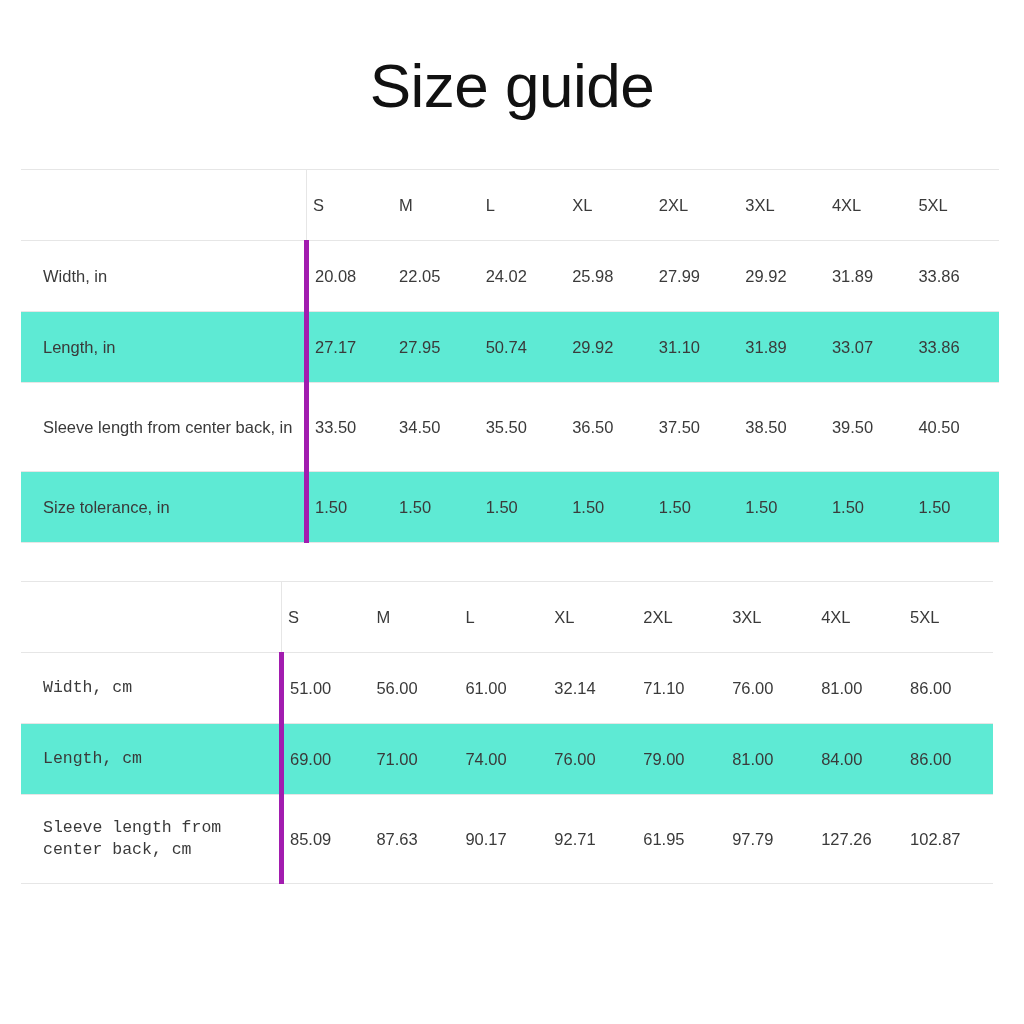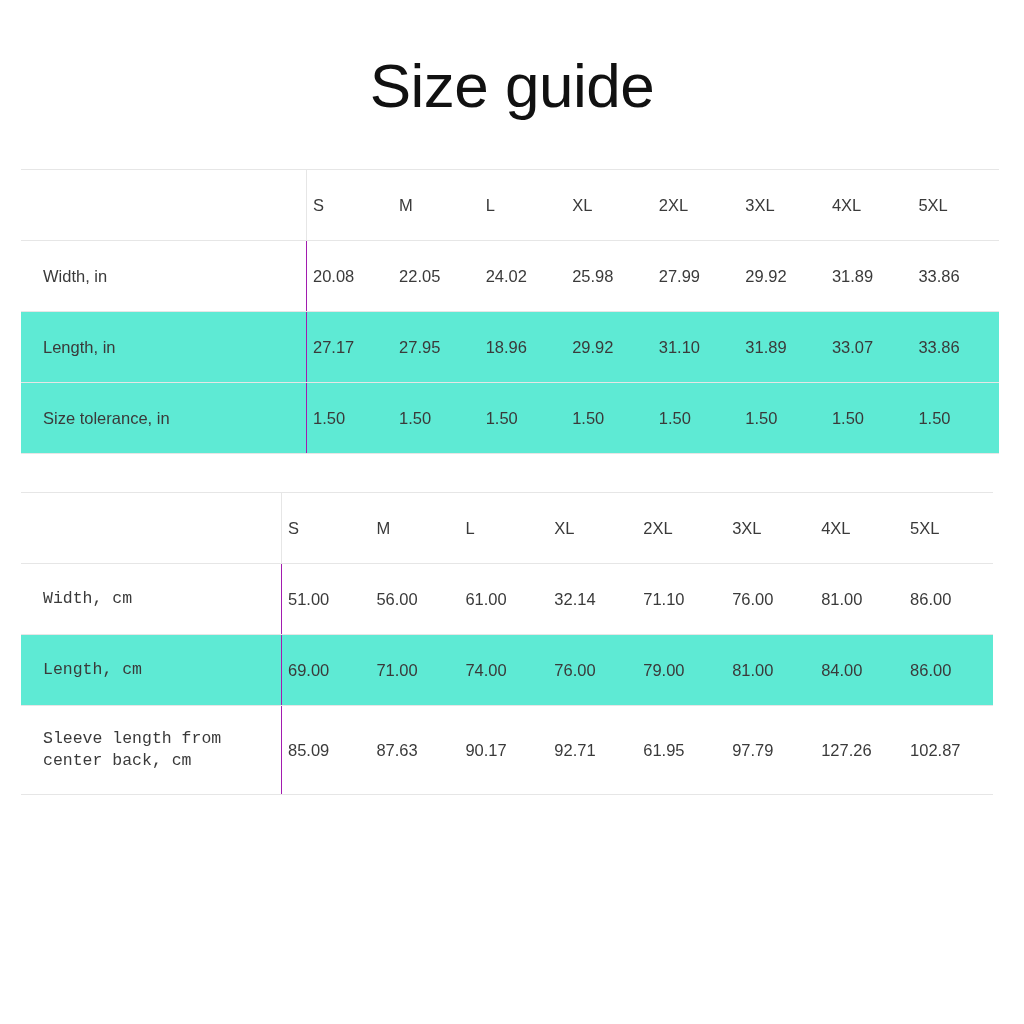--- a/index.html
+++ b/index.html
@@ -62,21 +62,21 @@
     padding: 0;
   }
   .hdr-row td {
     height: 70px;
     color: #3a3a3a;
     font-size: 16.5px;
   }
   .rowlabel {
     padding-left: 22px;
     padding-right: 10px;
-    border-right: 1px solid #a21caf;
+    border-right: 5px solid #a21caf;
     line-height: 1.35;
   }
   .valcell {
     padding-left: 6px;
   }
   .first .rowlabel { width: 253px; }
   .second .rowlabel { width: 228px; font-family: Liberation Mono, monospace; }
 
   .datarow td {
     height: 70px;
@@ -125,28 +125,39 @@
           <td class="valcell">27.99</td>
           <td class="valcell">29.92</td>
           <td class="valcell">31.89</td>
           <td class="valcell">33.86</td>
         </tr>
 
         <tr class="datarow shaded">
           <td class="rowlabel">Length, in</td>
           <td class="valcell">27.17</td>
           <td class="valcell">27.95</td>
-          <td class="valcell">18.96</td>
+          <td class="valcell">50.74</td>
           <td class="valcell">29.92</td>
           <td class="valcell">31.10</td>
           <td class="valcell">31.89</td>
           <td class="valcell">33.07</td>
           <td class="valcell">33.86</td>
         </tr>
 
+        <tr class="datarow tall">
+          <td class="rowlabel">Sleeve length from center back, in</td>
+          <td class="valcell">33.50</td>
+          <td class="valcell">34.50</td>
+          <td class="valcell">35.50</td>
+          <td class="valcell">36.50</td>
+          <td class="valcell">37.50</td>
+          <td class="valcell">38.50</td>
+          <td class="valcell">39.50</td>
+          <td class="valcell">40.50</td>
+        </tr>
 
         <tr class="datarow shaded">
           <td class="rowlabel">Size tolerance, in</td>
           <td class="valcell">1.50</td>
           <td class="valcell">1.50</td>
           <td class="valcell">1.50</td>
           <td class="valcell">1.50</td>
           <td class="valcell">1.50</td>
           <td class="valcell">1.50</td>
           <td class="valcell">1.50</td>

